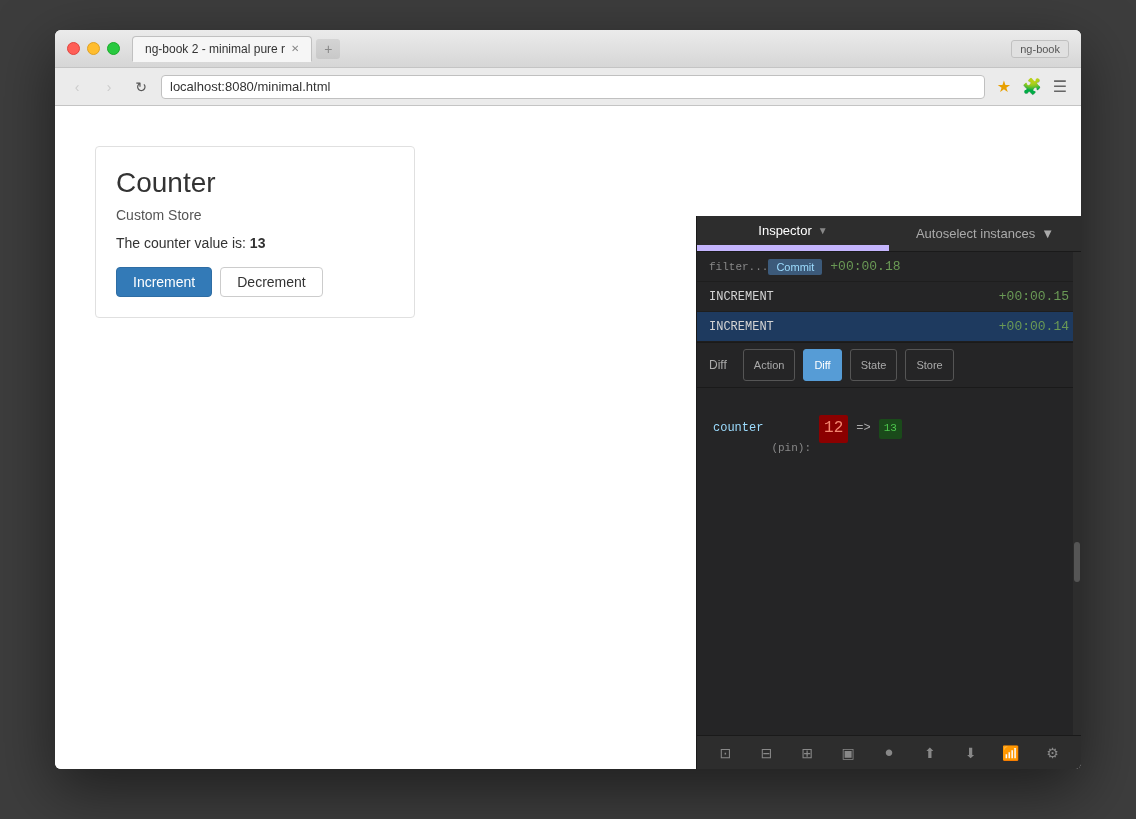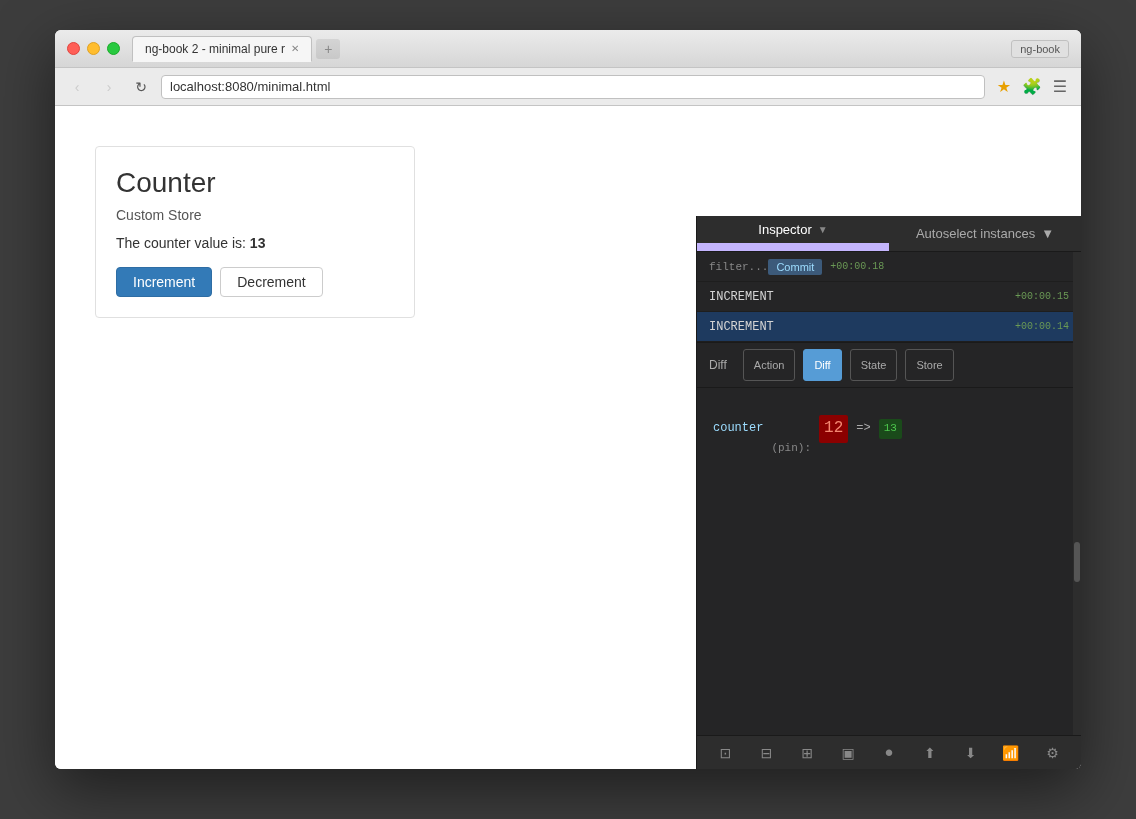--- a/index.html
+++ b/index.html
@@ -288,21 +288,21 @@
       height: 100%;
       gap: 6px;
     }
 
     .inspector-tab .chevron {
       font-size: 10px;
       color: #888;
     }
 
     .inspector-tab.active {
-      border-bottom: 8px solid #c4b5fd;
+      border-bottom: 6px solid #c4b5fd;
       color: white;
     }
 
     .autoselect-tab {
       flex: 1;
       display: flex;
       align-items: center;
       justify-content: center;
       font-size: 13px;
       color: #aaa;
@@ -330,21 +330,21 @@
       background: #1e3a5f;
     }
 
     .action-name {
       flex: 1;
       color: #d4d4d4;
     }
 
     .action-time {
       color: #6a9955;
-      font-size: 10px;
+      font-size: 13px;
     }
 
     .action-commit-btn {
       background: #3c5a7a;
       color: #9cdcfe;
       border: none;
       border-radius: 2px;
       padding: 2px 8px;
       font-size: 11px;
       cursor: pointer;

